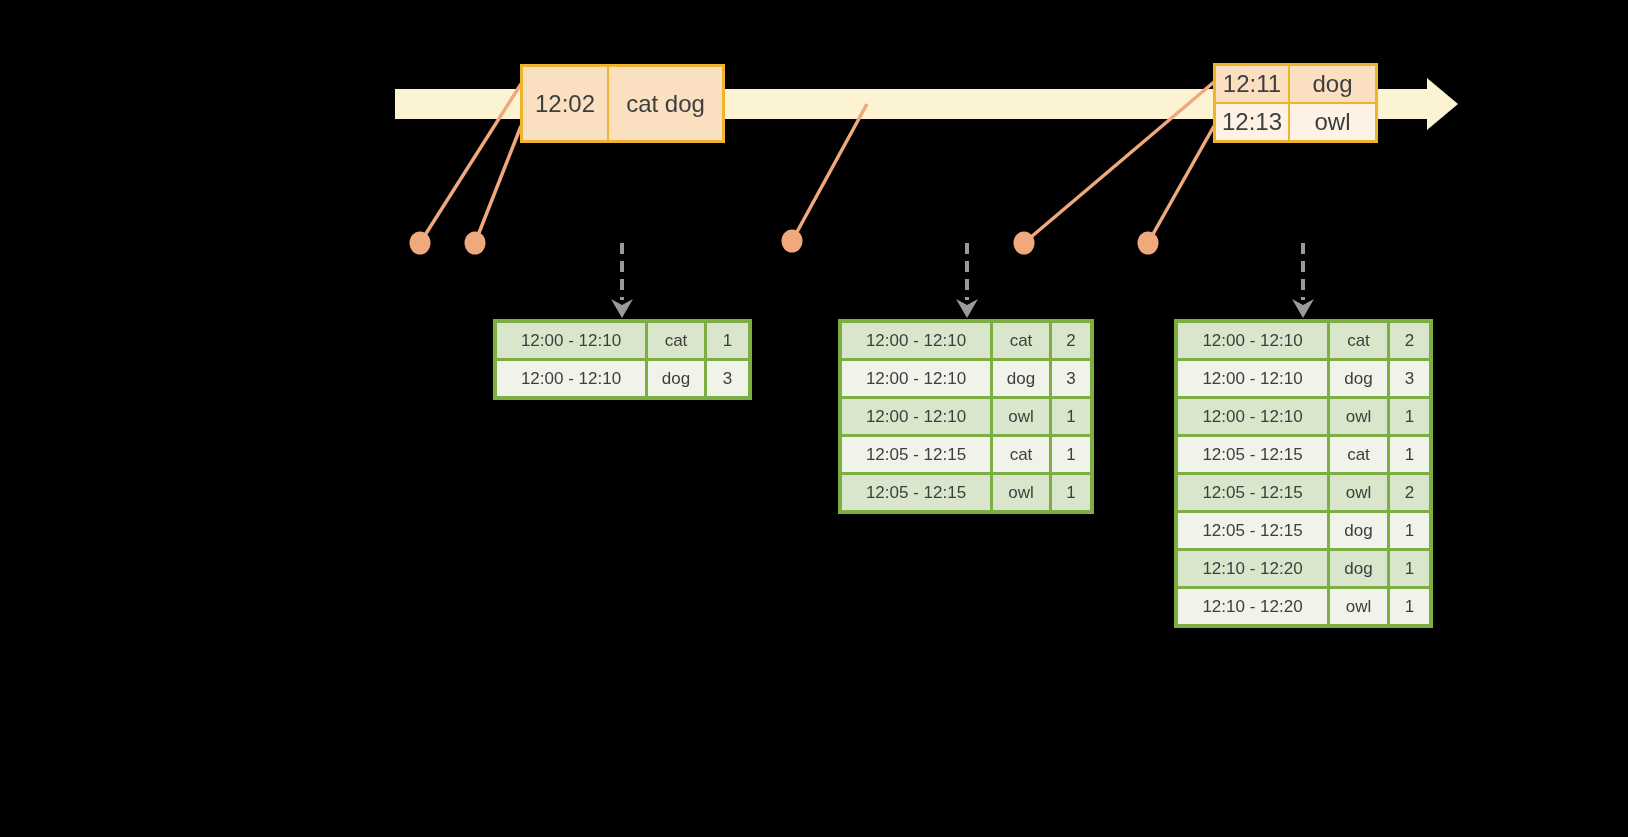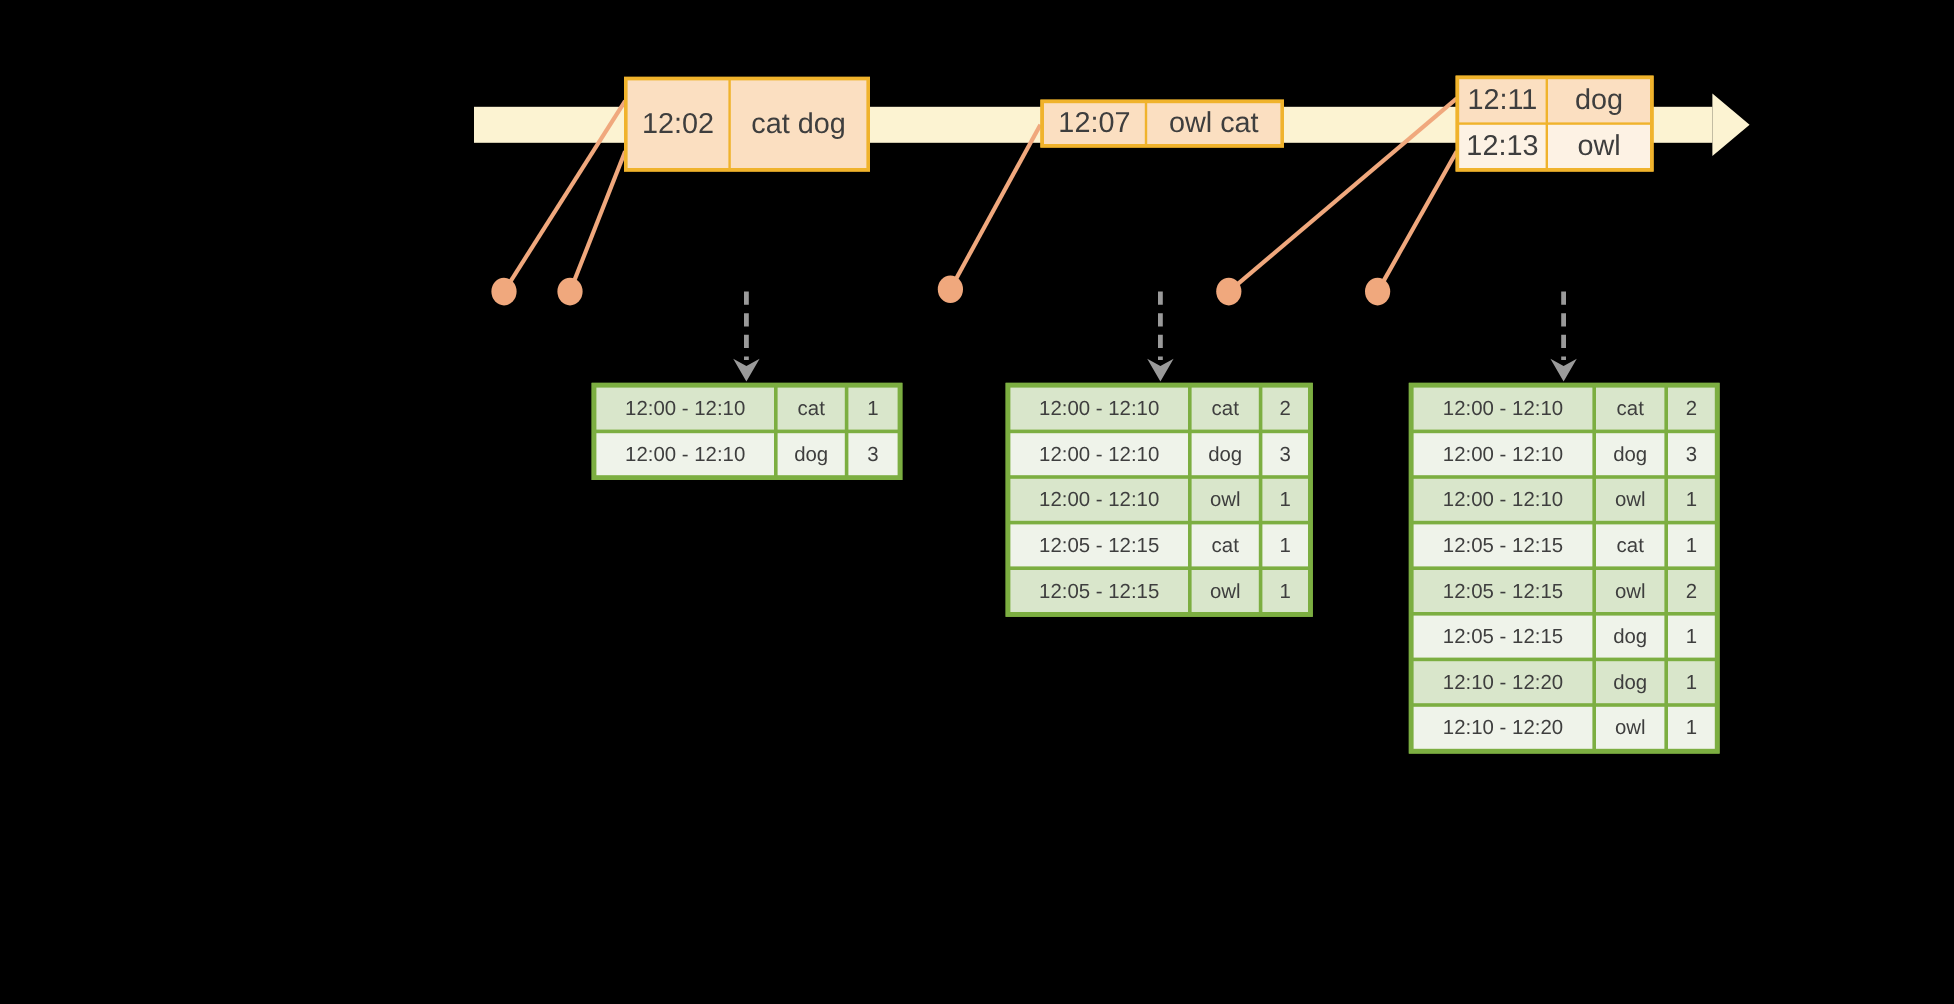--- a/index.html
+++ b/index.html
@@ -88,26 +88,20 @@
     </g>
   </svg>
 
   <div class="event-box" style="left:520px;top:64px;width:205px;height:79px">
     <div class="erow" style="grid-template-columns:84px 1fr">
       <div class="ecell">12:02</div>
       <div class="ecell">cat dog</div>
     </div>
   </div>
 
-  <div class="event-box" style="left:867px;top:83px;width:203px;height:40px">
-    <div class="erow" style="grid-template-columns:84px 1fr">
-      <div class="ecell">12:07</div>
-      <div class="ecell">owl cat</div>
-    </div>
-  </div>
 
   <div class="event-box" style="left:1213px;top:63px;width:165px;height:80px">
     <div class="erow" style="grid-template-columns:72px 1fr">
       <div class="ecell">12:11</div>
       <div class="ecell">dog</div>
     </div>
     <div class="erow" style="grid-template-columns:72px 1fr">
       <div class="ecell">12:13</div>
       <div class="ecell">owl</div>
     </div>

